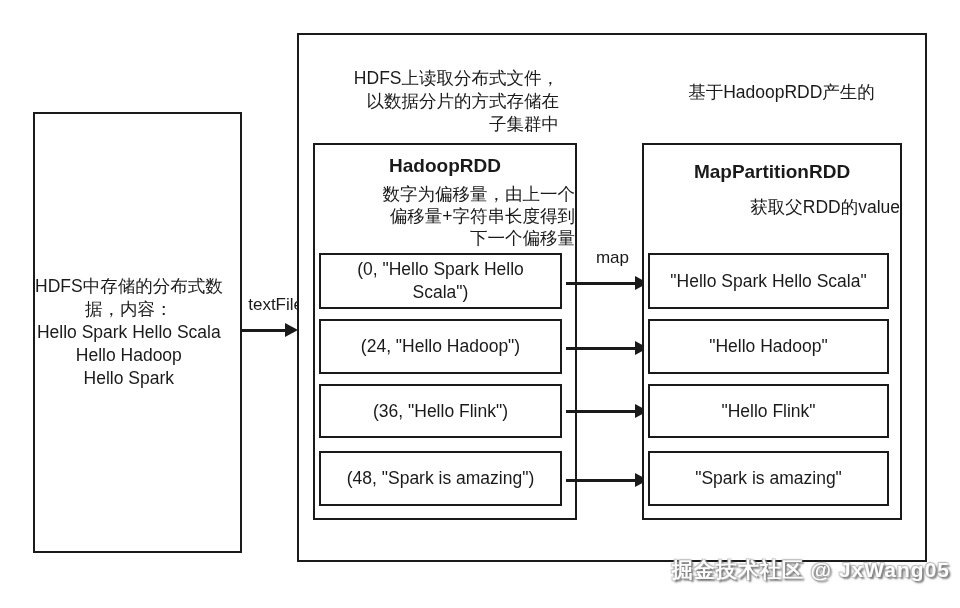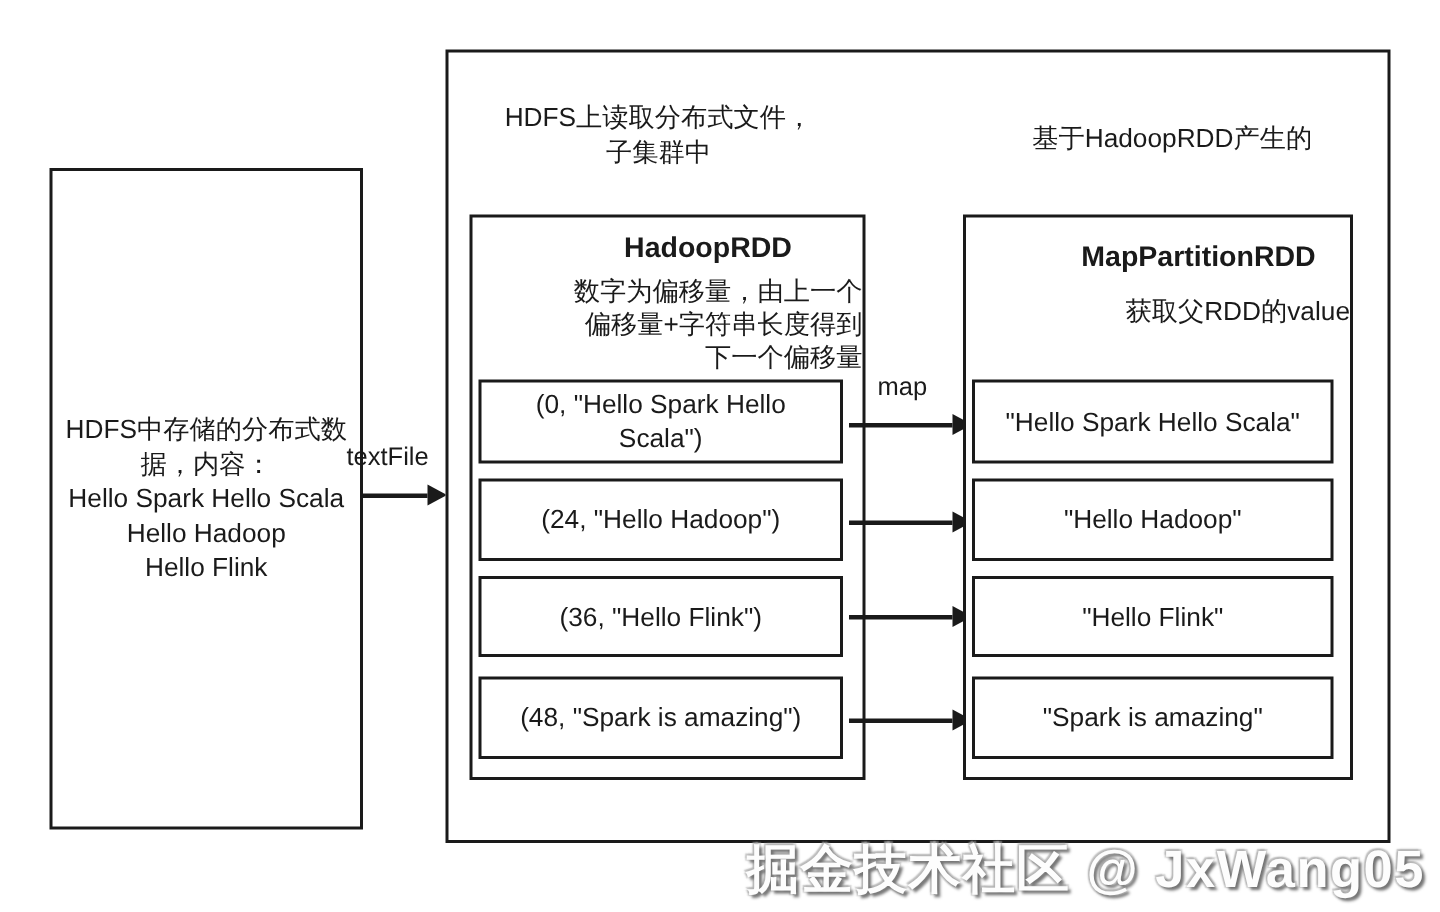--- a/index.html
+++ b/index.html
@@ -3,34 +3,34 @@
 <meta charset="utf-8">
 <style>
   html,body{margin:0;padding:0;background:#e9e9e9;}
   .canvas{
     position:relative;width:960px;height:608px;background:#ffffff;overflow:hidden;
     font-family:"Liberation Sans","DejaVu Sans",sans-serif;color:#1a1a1a;
   }
   .box{position:absolute;border:2px solid #1a1a1a;background:#ffffff;box-sizing:border-box;}
 
   
-  .source-box{left:33px;top:112px;width:209px;height:441px;display:flex;align-items:center;justify-content:center;}
+  .source-box{left:33px;top:112px;width:209px;height:441px;display:flex;align-items:center;justify-content:flex-start;}
   .source-text{text-align:center;font-size:17.5px;line-height:23px;}
 
   
   .container{left:297px;top:33px;width:630px;height:529px;}
 
   .note{position:absolute;text-align:center;font-size:17.5px;line-height:23px;}
-  .note-hadoop{left:20px;top:32px;width:240px;}
+  .note-hadoop{left:20px;top:32px;width:240px;text-align:right;}
   .note-map{left:355px;top:46px;width:255px;}
 
   
   .hadoop-box{left:14px;top:108px;width:264px;height:377px;}
   .map-box{left:343px;top:108px;width:260px;height:377px;}
-  .rdd-title{position:absolute;left:0;width:100%;text-align:center;font-size:19px;font-weight:bold;margin-left:27px;}
+  .rdd-title{position:absolute;left:0;width:100%;text-align:center;font-size:19px;font-weight:bold;}
   .hadoop-box .rdd-title{top:10px;}
   .map-box .rdd-title{top:16px;}
   .rdd-desc{position:absolute;left:0;top:38px;width:100%;text-align:right;font-size:17.5px;line-height:22px;}
   .rdd-sub{position:absolute;left:0;top:50px;width:100%;text-align:right;font-size:17.5px;}
 
   .record{position:absolute;border:2px solid #1a1a1a;background:#fff;box-sizing:border-box;
     display:flex;align-items:center;justify-content:center;text-align:center;
     font-size:17.5px;line-height:23px;padding:2px 9px;}
   .hadoop-box .record{left:4px;width:243px;}
   .map-box .record{left:4px;width:241px;padding:2px 5px;}
@@ -40,59 +40,60 @@
   .rec-4{top:306px;height:55px;}
 
   
   .arrow{position:absolute;display:flex;align-items:center;height:16px;}
   .arrow-line{height:3px;background:#1a1a1a;flex:1;}
   .arrow-head{width:0;height:0;border-top:7px solid transparent;border-bottom:7px solid transparent;border-left:13px solid #1a1a1a;}
   .textfile-arrow{left:242px;top:322px;width:56px;}
   .map-arrow{left:267px;width:82px;}
   .map-arrow-1{top:240px;} .map-arrow-2{top:305px;} .map-arrow-3{top:368px;} .map-arrow-4{top:437px;}
 
-  .small-label{position:absolute;font-size:17px;text-align:left;}
+  .small-label{position:absolute;font-size:17px;text-align:right;}
   .textfile-label{left:231px;top:295px;width:72px;}
   .map-label{left:286px;top:213px;width:44px;}
 
   
   .watermark{
-    position:absolute;right:10px;top:556px;font-size:35px;font-weight:700;letter-spacing:1px;
+    position:absolute;right:10px;top:556px;font-size:21px;font-weight:700;letter-spacing:1px;
     color:#fdfdfd;white-space:nowrap;
     text-shadow:2px 2px 2px rgba(110,110,110,.95),
                 -1px -1px 1px rgba(175,175,175,.8),
                 1px -1px 1px rgba(175,175,175,.6),
                 -1px 1px 1px rgba(175,175,175,.6);
   }
 </style>
 </head>
 <body>
 
 <div class="canvas">
 
   <div class="box source-box">
     <div class="source-text">
       <div>HDFS中存储的分布式数</div>
       <div>据，内容：</div>
       <div>Hello Spark Hello Scala</div>
       <div>Hello Hadoop</div>
-      <div>Hello Flink</div>
+      <div>Hello Spark</div>
     </div>
   </div>
 
   <div class="small-label textfile-label">textFile</div>
   <div class="arrow textfile-arrow">
     <span class="arrow-line"></span>
     <span class="arrow-head"></span>
   </div>
 
   <div class="box container">
 
     <div class="note note-hadoop">
       <div>HDFS上读取分布式文件，</div>
+      <div>以数据分片的方式存储在</div>
       <div>子集群中</div>
     </div>
 
     <div class="note note-map">
       <div>基于HadoopRDD产生的</div>
     </div>
 
     <div class="box hadoop-box">
       <div class="rdd-title">HadoopRDD</div>
       <div class="rdd-desc">

